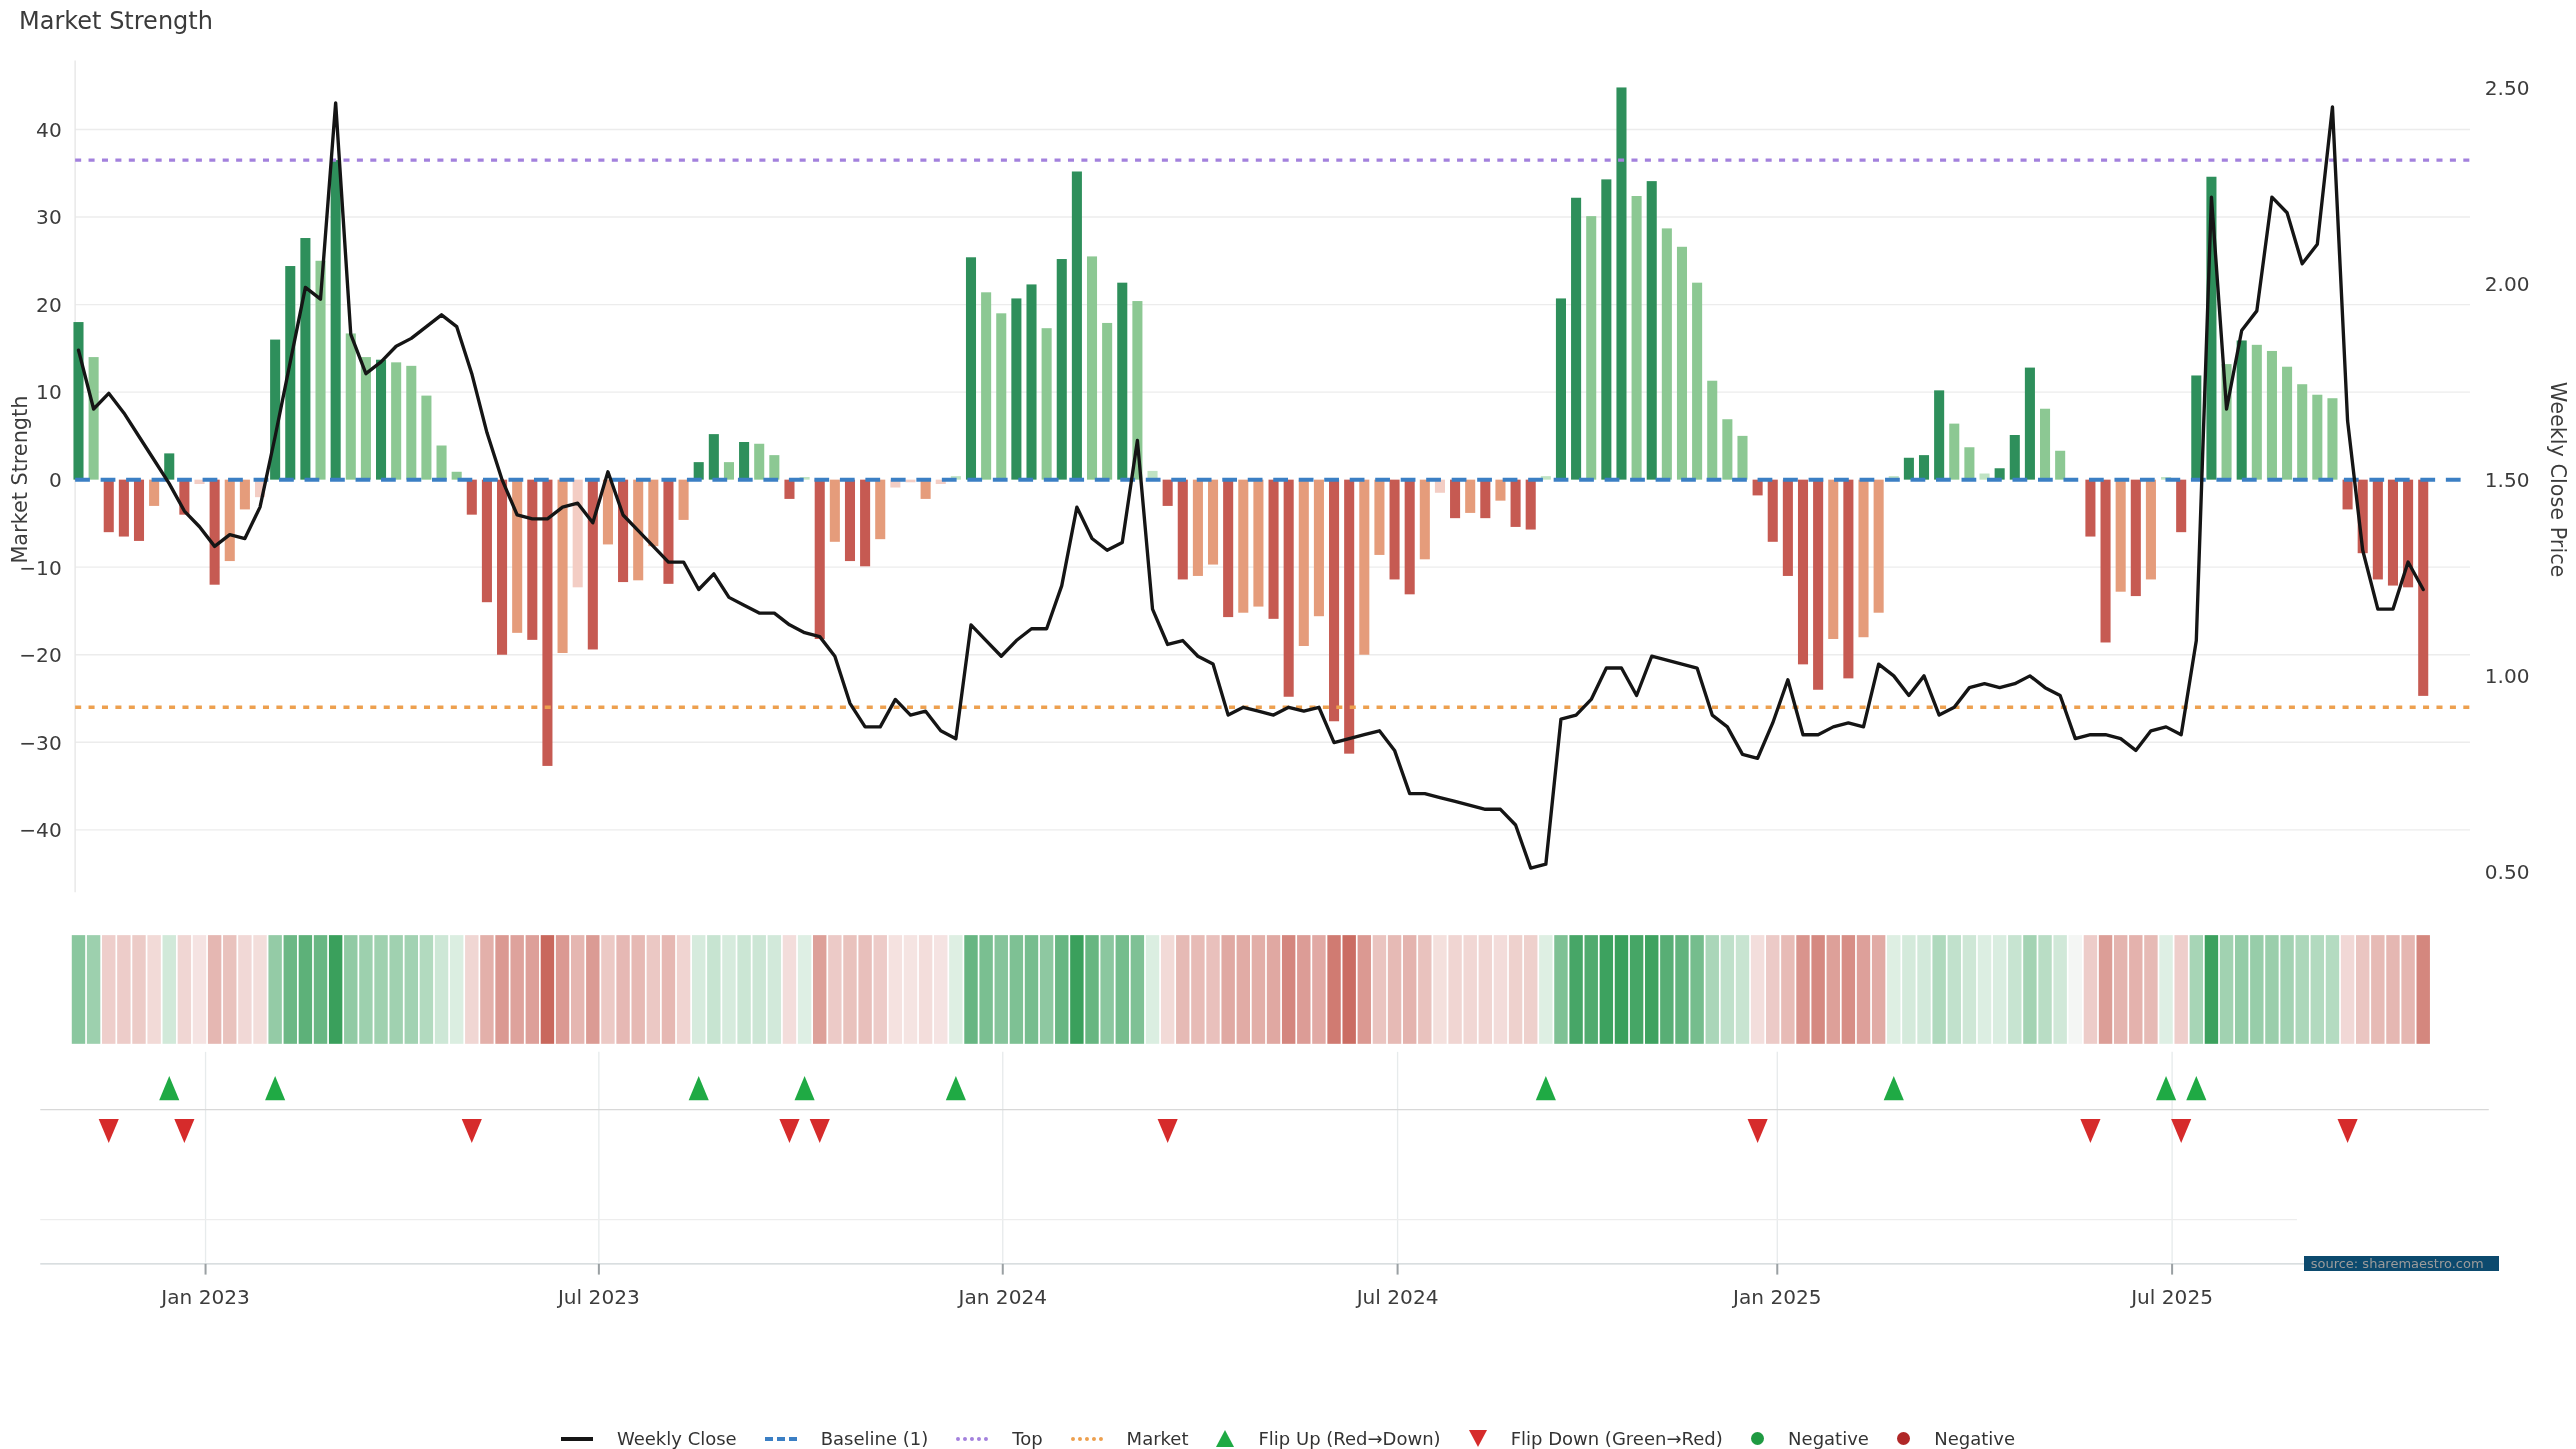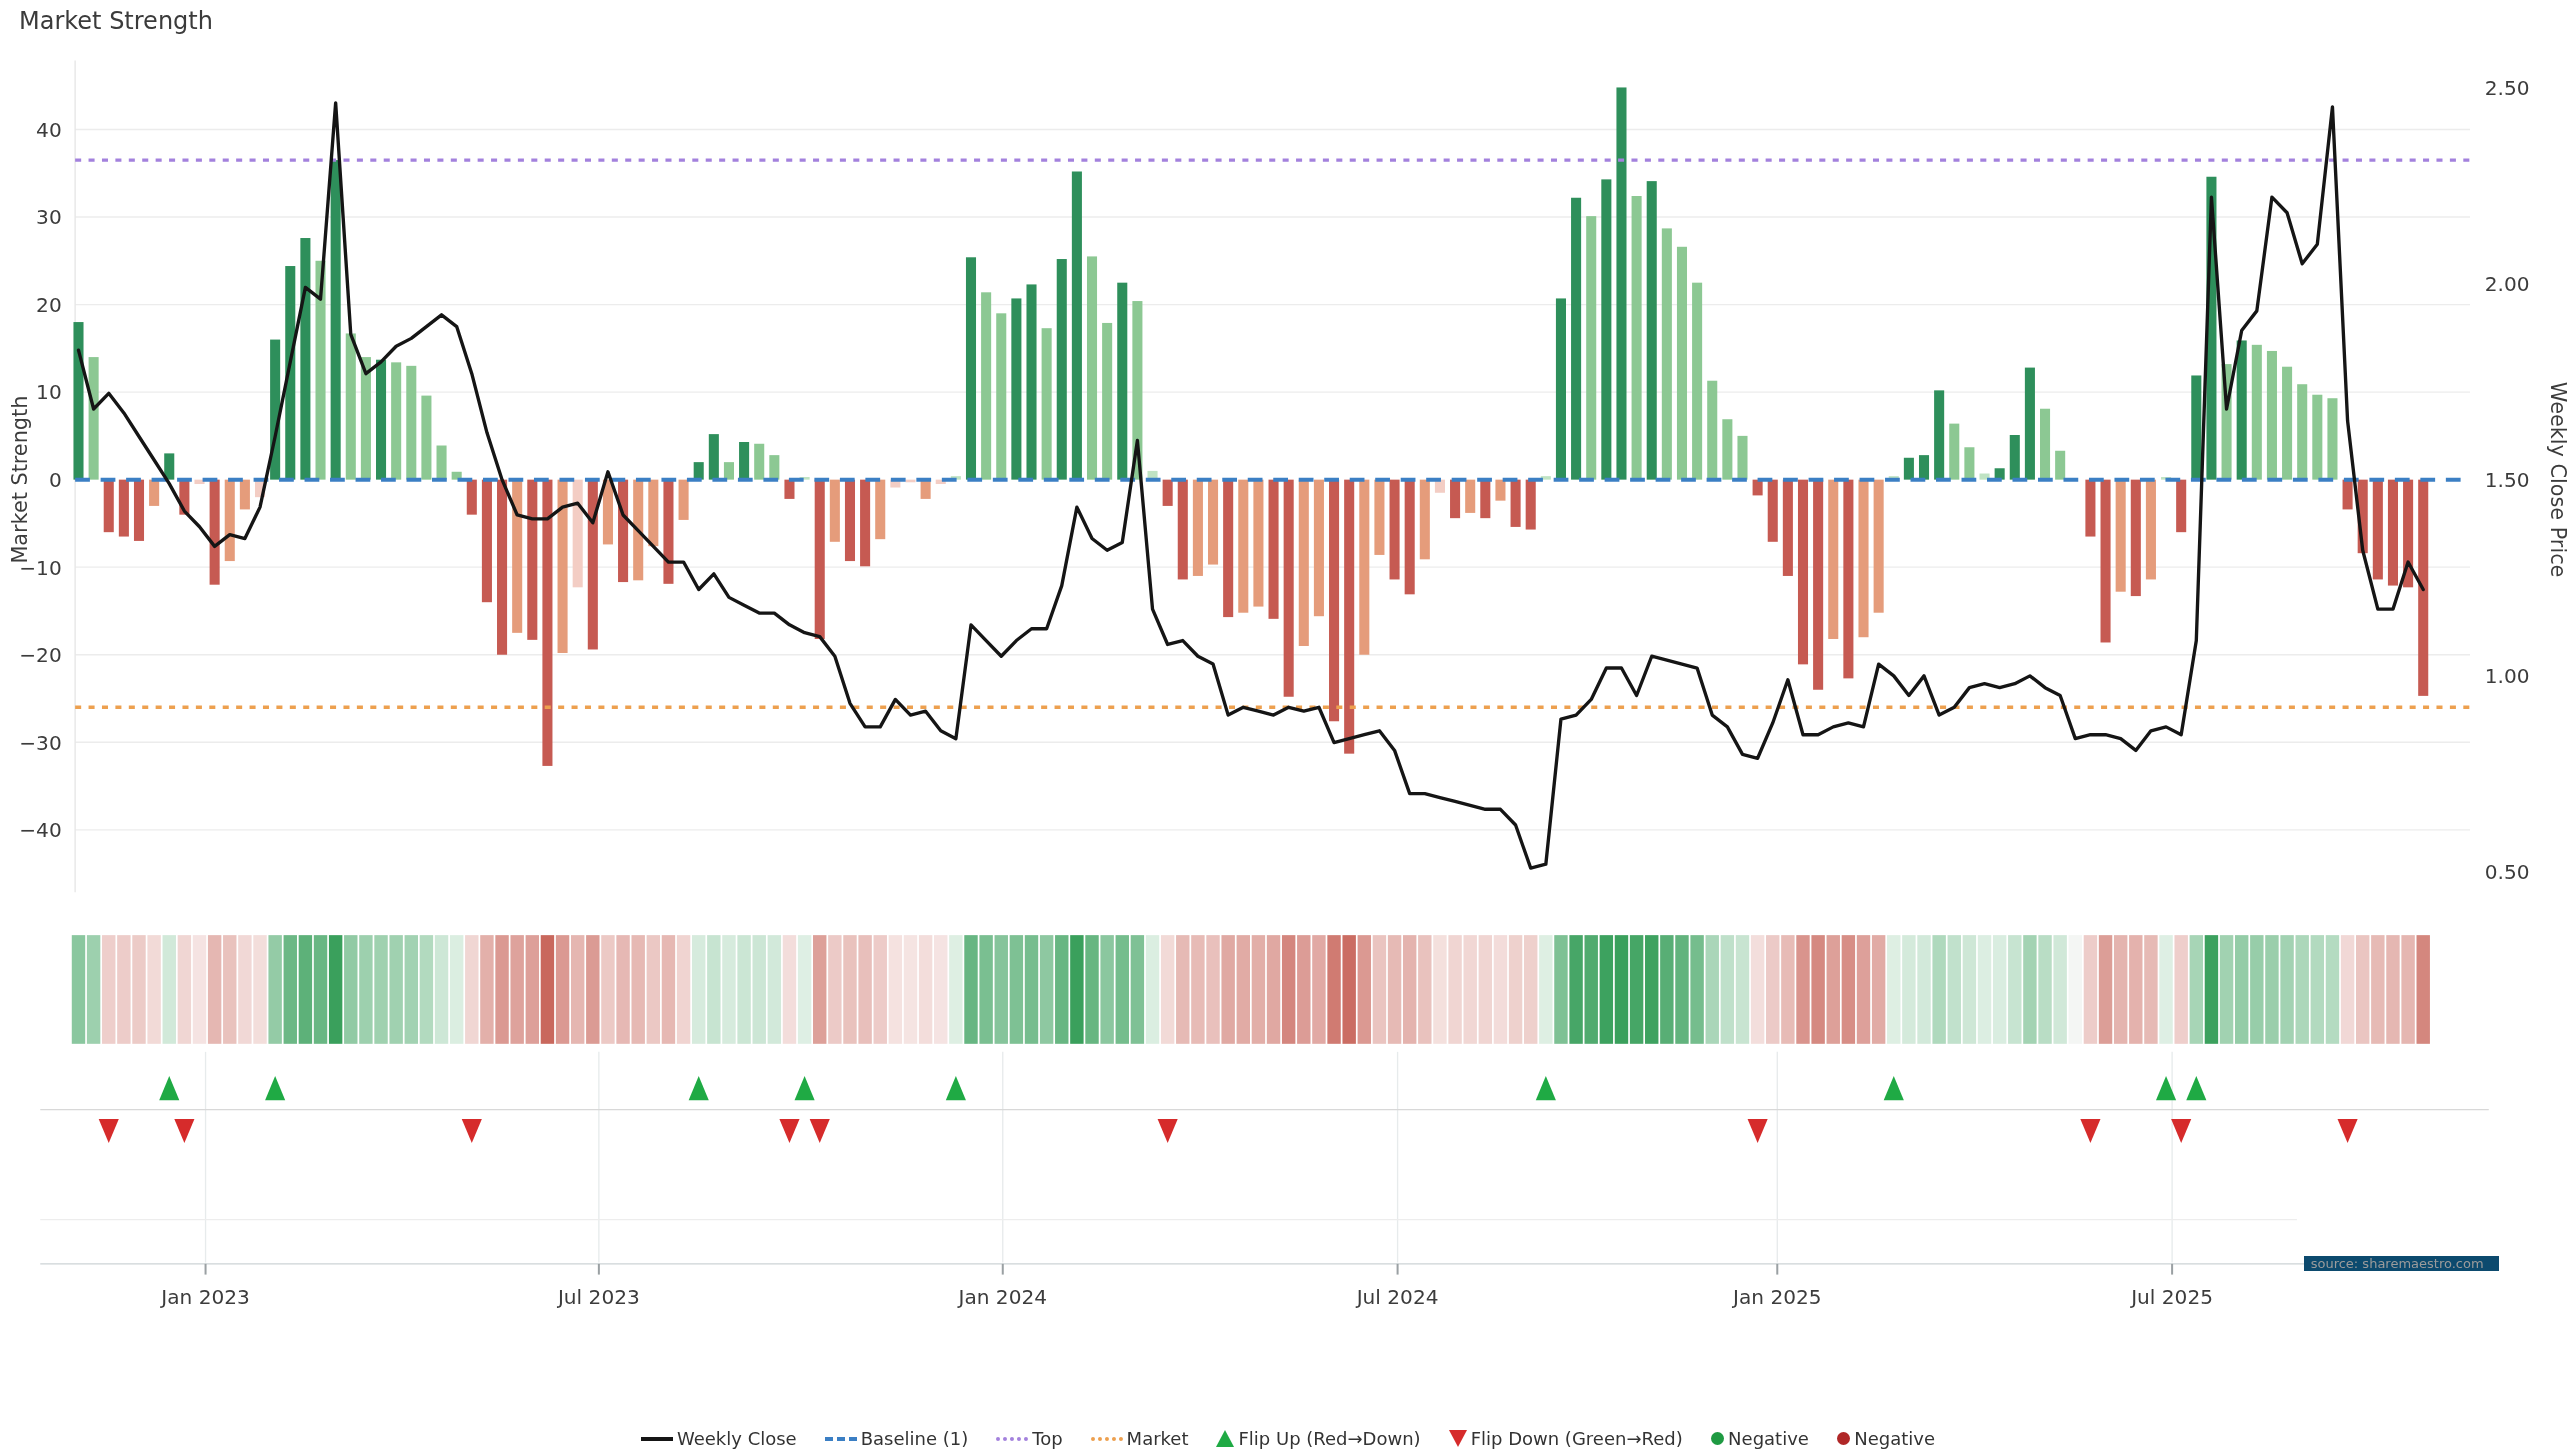--- a/index.html
+++ b/index.html
@@ -2,21 +2,21 @@
 <html style="font-size:10.7px"><head>
 <meta charset="utf-8">
 <style>
   html,body{margin:0;padding:0;background:#ffffff;width:2576px;height:1449px;overflow:hidden;
     font-family:"DejaVu Sans","Liberation Sans",sans-serif;}
   #stage{position:relative;width:2576px;height:1449px;background:#fff;}
   #chart-svg{position:absolute;left:0;top:0;}
   .page-title{position:absolute;left:19px;top:6.7px;font-size:24px;color:#3b3b3b;}
   .source-note{position:absolute;left:2304px;top:1224px;width:188px;font-size:13px;color:#9b9b9b;text-align:left;background:#0c4a6e;padding-left:6.7px;margin-top:32px;}
   .legend{position:absolute;left:0;top:1428px;width:2576px;display:flex;justify-content:center;align-items:center;gap:28px;}
-  .legend-item{display:flex;align-items:center;gap:4px;}
+  .legend-item{display:flex;align-items:center;gap:24px;}
   .legend-label{font-size:18px;color:#333333;white-space:nowrap;}
   .ic{display:inline-block;}
   .ic-line{width:32px;height:0;border-top:4px solid #151515;}
   .ic-dash{width:32px;height:0;border-top:4px dashed #3b7fc4;}
   .ic-dot-purple{width:32px;height:0;border-top:4px dotted #a381dd;}
   .ic-dot-orange{width:32px;height:0;border-top:4px dotted #eda04f;}
   .ic-tri-up{width:0;height:0;border-left:9.4px solid transparent;border-right:9.4px solid transparent;border-bottom:17.4px solid #1faa44;}
   .ic-tri-down{width:0;height:0;border-left:9.4px solid transparent;border-right:9.4px solid transparent;border-top:17.4px solid #d62b2b;}
   .ic-dot-green{width:13.4px;height:13.4px;border-radius:50%;background:#1f9a42;}
   .ic-dot-red{width:13.4px;height:13.4px;border-radius:50%;background:#b02727;}

